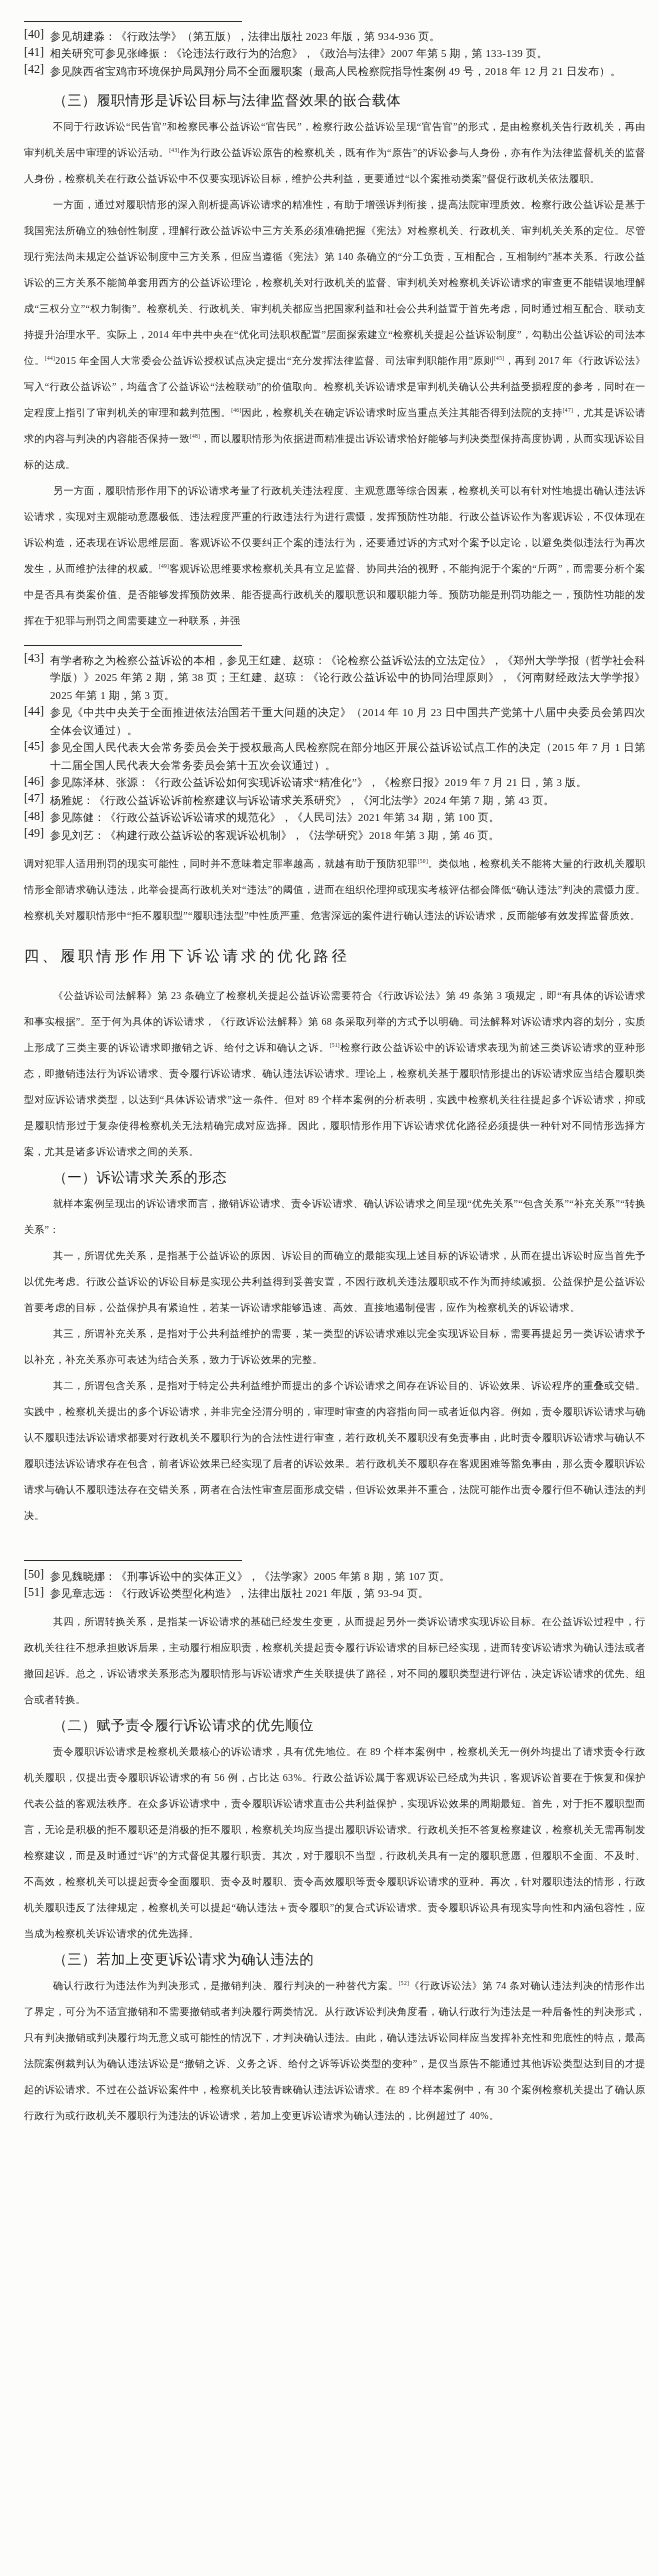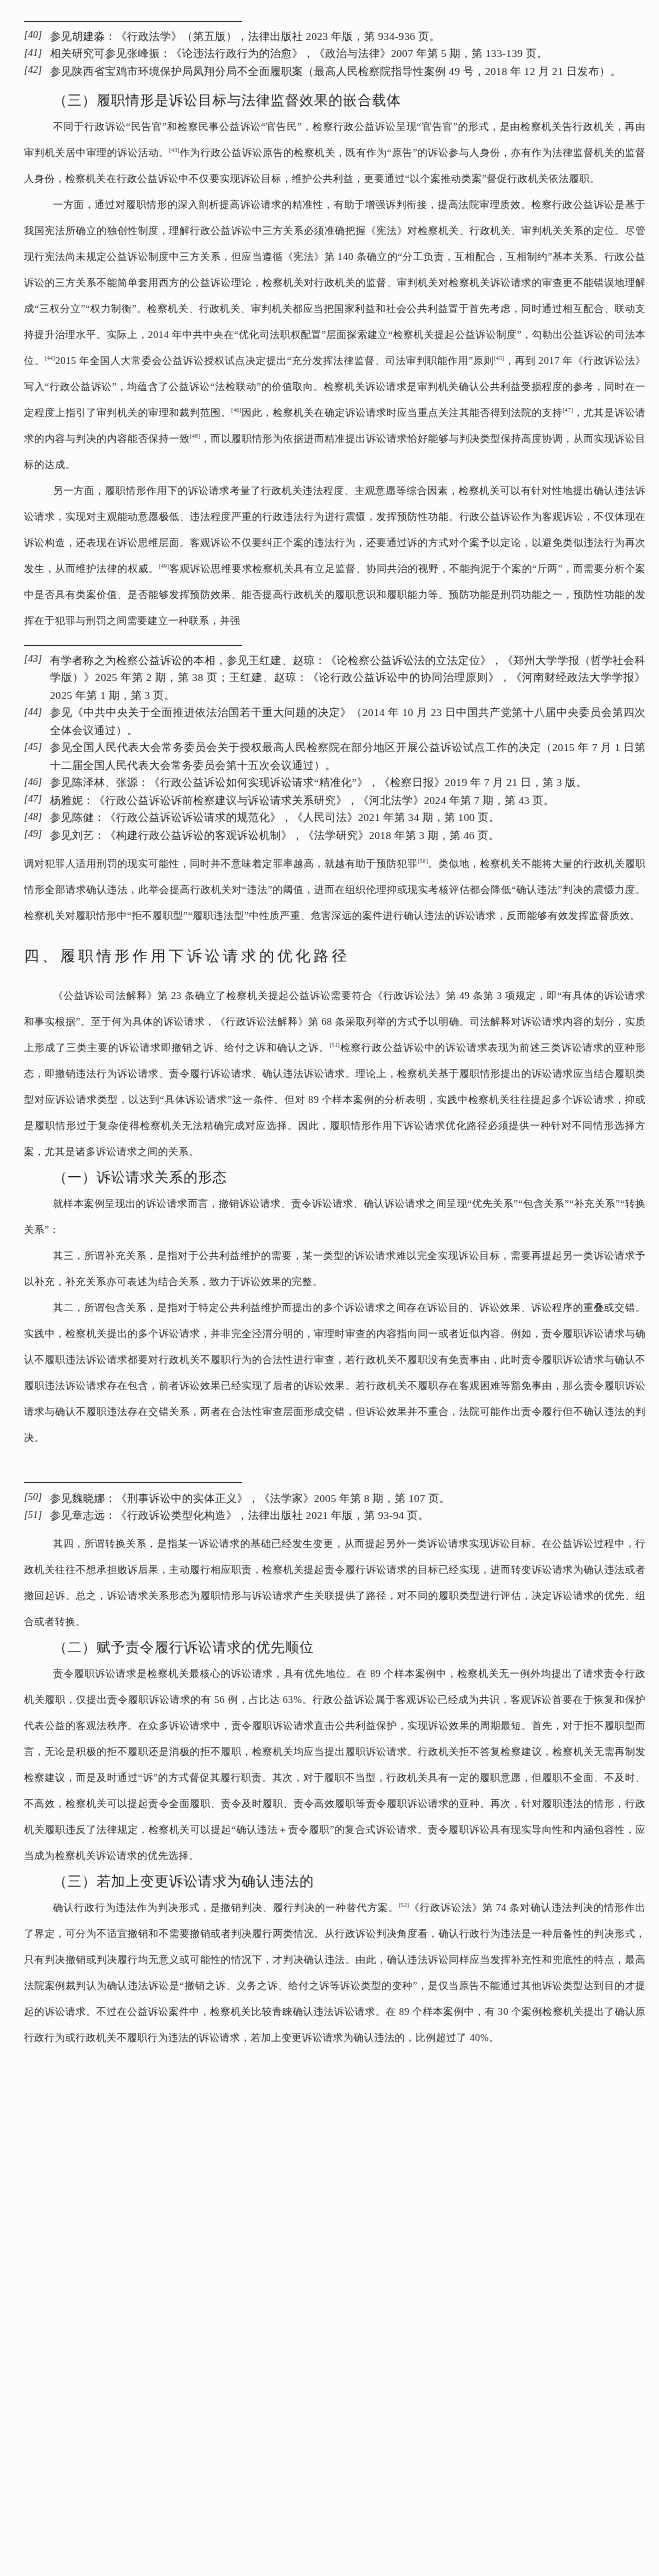--- a/index.html
+++ b/index.html
@@ -36,25 +36,24 @@
   }
   .fn-block { margin-top: 10.3px; }
   .fn-sep {
     width: 218px;
     border-top: 1px solid #2b2b2b;
     margin-bottom: 6.2px;
   }
   .fn-row { display: flex; }
   .fn-mark {
     flex: 0 0 26px;
-    font-size: 10px;
+    font-size: 12px;
     line-height: 11.3px;
     padding-top: 1.5px;
     color: #222;
-    font-style: italic;
   }
   .fn-text {
     flex: 1;
     font-size: 10.8px;
     line-height: 17.5px;
     text-align: justify;
     letter-spacing: 0.2px;
   }
   .gap-12 { height: 6.2px; }
   .gap-16 { height: 8.2px; }
@@ -123,20 +122,21 @@
 
   <div class="gap-12"></div>
 
   <div class="para cont">调对犯罪人适用刑罚的现实可能性，同时并不意味着定罪率越高，就越有助于预防犯罪<sup class="supref">[50]</sup>。类似地，检察机关不能将大量的行政机关履职情形全部请求确认违法，此举会提高行政机关对“违法”的阈值，进而在组织伦理抑或现实考核评估都会降低“确认违法”判决的震慑力度。检察机关对履职情形中“拒不履职型”“履职违法型”中性质严重、危害深远的案件进行确认违法的诉讼请求，反而能够有效发挥监督质效。</div>
 
   <div class="h-center">四、履职情形作用下诉讼请求的优化路径</div>
 
   <div class="para">《公益诉讼司法解释》第 23 条确立了检察机关提起公益诉讼需要符合《行政诉讼法》第 49 条第 3 项规定，即“有具体的诉讼请求和事实根据”。至于何为具体的诉讼请求，《行政诉讼法解释》第 68 条采取列举的方式予以明确。司法解释对诉讼请求内容的划分，实质上形成了三类主要的诉讼请求即撤销之诉、给付之诉和确认之诉。<sup class="supref">[51]</sup>检察行政公益诉讼中的诉讼请求表现为前述三类诉讼请求的亚种形态，即撤销违法行为诉讼请求、责令履行诉讼请求、确认违法诉讼请求。理论上，检察机关基于履职情形提出的诉讼请求应当结合履职类型对应诉讼请求类型，以达到“具体诉讼请求”这一条件。但对 89 个样本案例的分析表明，实践中检察机关往往提起多个诉讼请求，抑或是履职情形过于复杂使得检察机关无法精确完成对应选择。因此，履职情形作用下诉讼请求优化路径必须提供一种针对不同情形选择方案，尤其是诸多诉讼请求之间的关系。</div>
   <div class="h-sub">（一）诉讼请求关系的形态</div>
   <div class="para">就样本案例呈现出的诉讼请求而言，撤销诉讼请求、责令诉讼请求、确认诉讼请求之间呈现“优先关系”“包含关系”“补充关系”“转换关系”：</div>
+  <div class="para">其一，所谓优先关系，是指基于公益诉讼的原因、诉讼目的而确立的最能实现上述目标的诉讼请求，从而在提出诉讼时应当首先予以优先考虑。行政公益诉讼的诉讼目标是实现公共利益得到妥善安置，不因行政机关违法履职或不作为而持续减损。公益保护是公益诉讼首要考虑的目标，公益保护具有紧迫性，若某一诉讼请求能够迅速、高效、直接地遏制侵害，应作为检察机关的诉讼请求。</div>
   <div class="para">其三，所谓补充关系，是指对于公共利益维护的需要，某一类型的诉讼请求难以完全实现诉讼目标，需要再提起另一类诉讼请求予以补充，补充关系亦可表述为结合关系，致力于诉讼效果的完整。</div>
   <div class="para">其二，所谓包含关系，是指对于特定公共利益维护而提出的多个诉讼请求之间存在诉讼目的、诉讼效果、诉讼程序的重叠或交错。实践中，检察机关提出的多个诉讼请求，并非完全泾渭分明的，审理时审查的内容指向同一或者近似内容。例如，责令履职诉讼请求与确认不履职违法诉讼请求都要对行政机关不履职行为的合法性进行审查，若行政机关不履职没有免责事由，此时责令履职诉讼请求与确认不履职违法诉讼请求存在包含，前者诉讼效果已经实现了后者的诉讼效果。若行政机关不履职存在客观困难等豁免事由，那么责令履职诉讼请求与确认不履职违法存在交错关系，两者在合法性审查层面形成交错，但诉讼效果并不重合，法院可能作出责令履行但不确认违法的判决。</div>
 
   <div class="gap-40"></div>
 
   <div class="fn-block">
     <div class="fn-sep"></div>
     <div class="fn-row">
       <span class="fn-mark">[50]</span>
       <span class="fn-text">参见魏晓娜：《刑事诉讼中的实体正义》，《法学家》2005 年第 8 期，第 107 页。</span>

